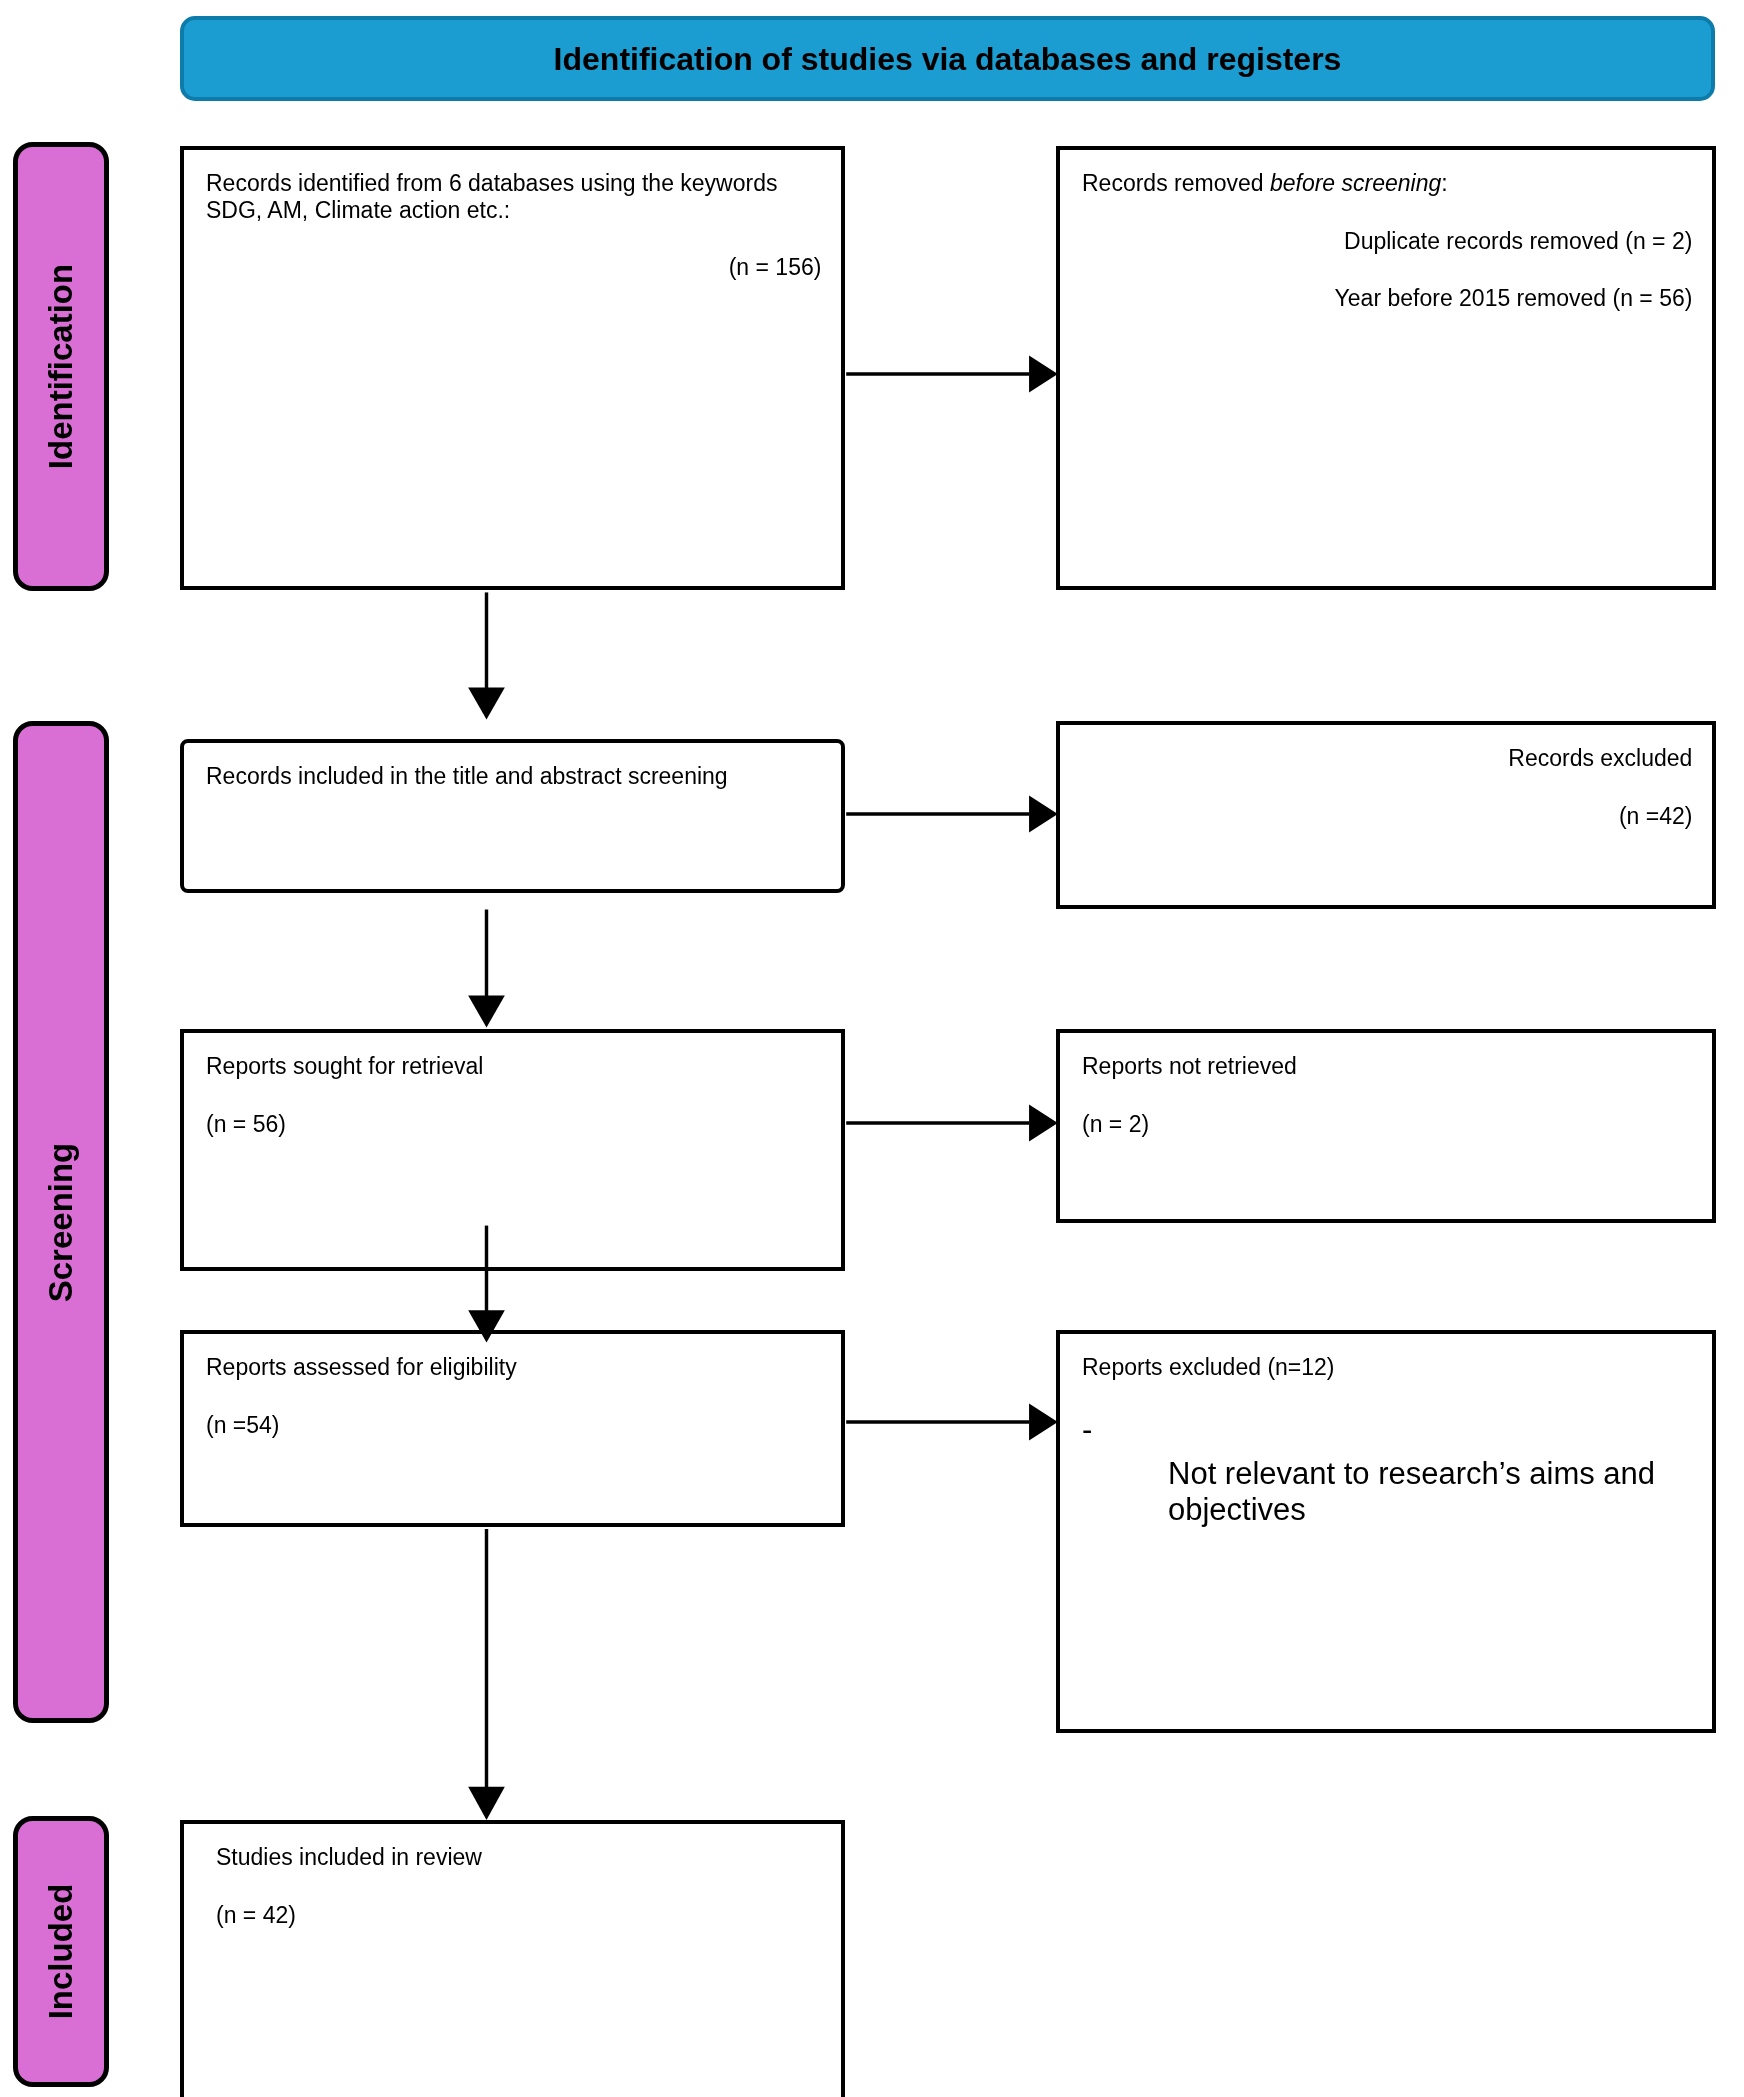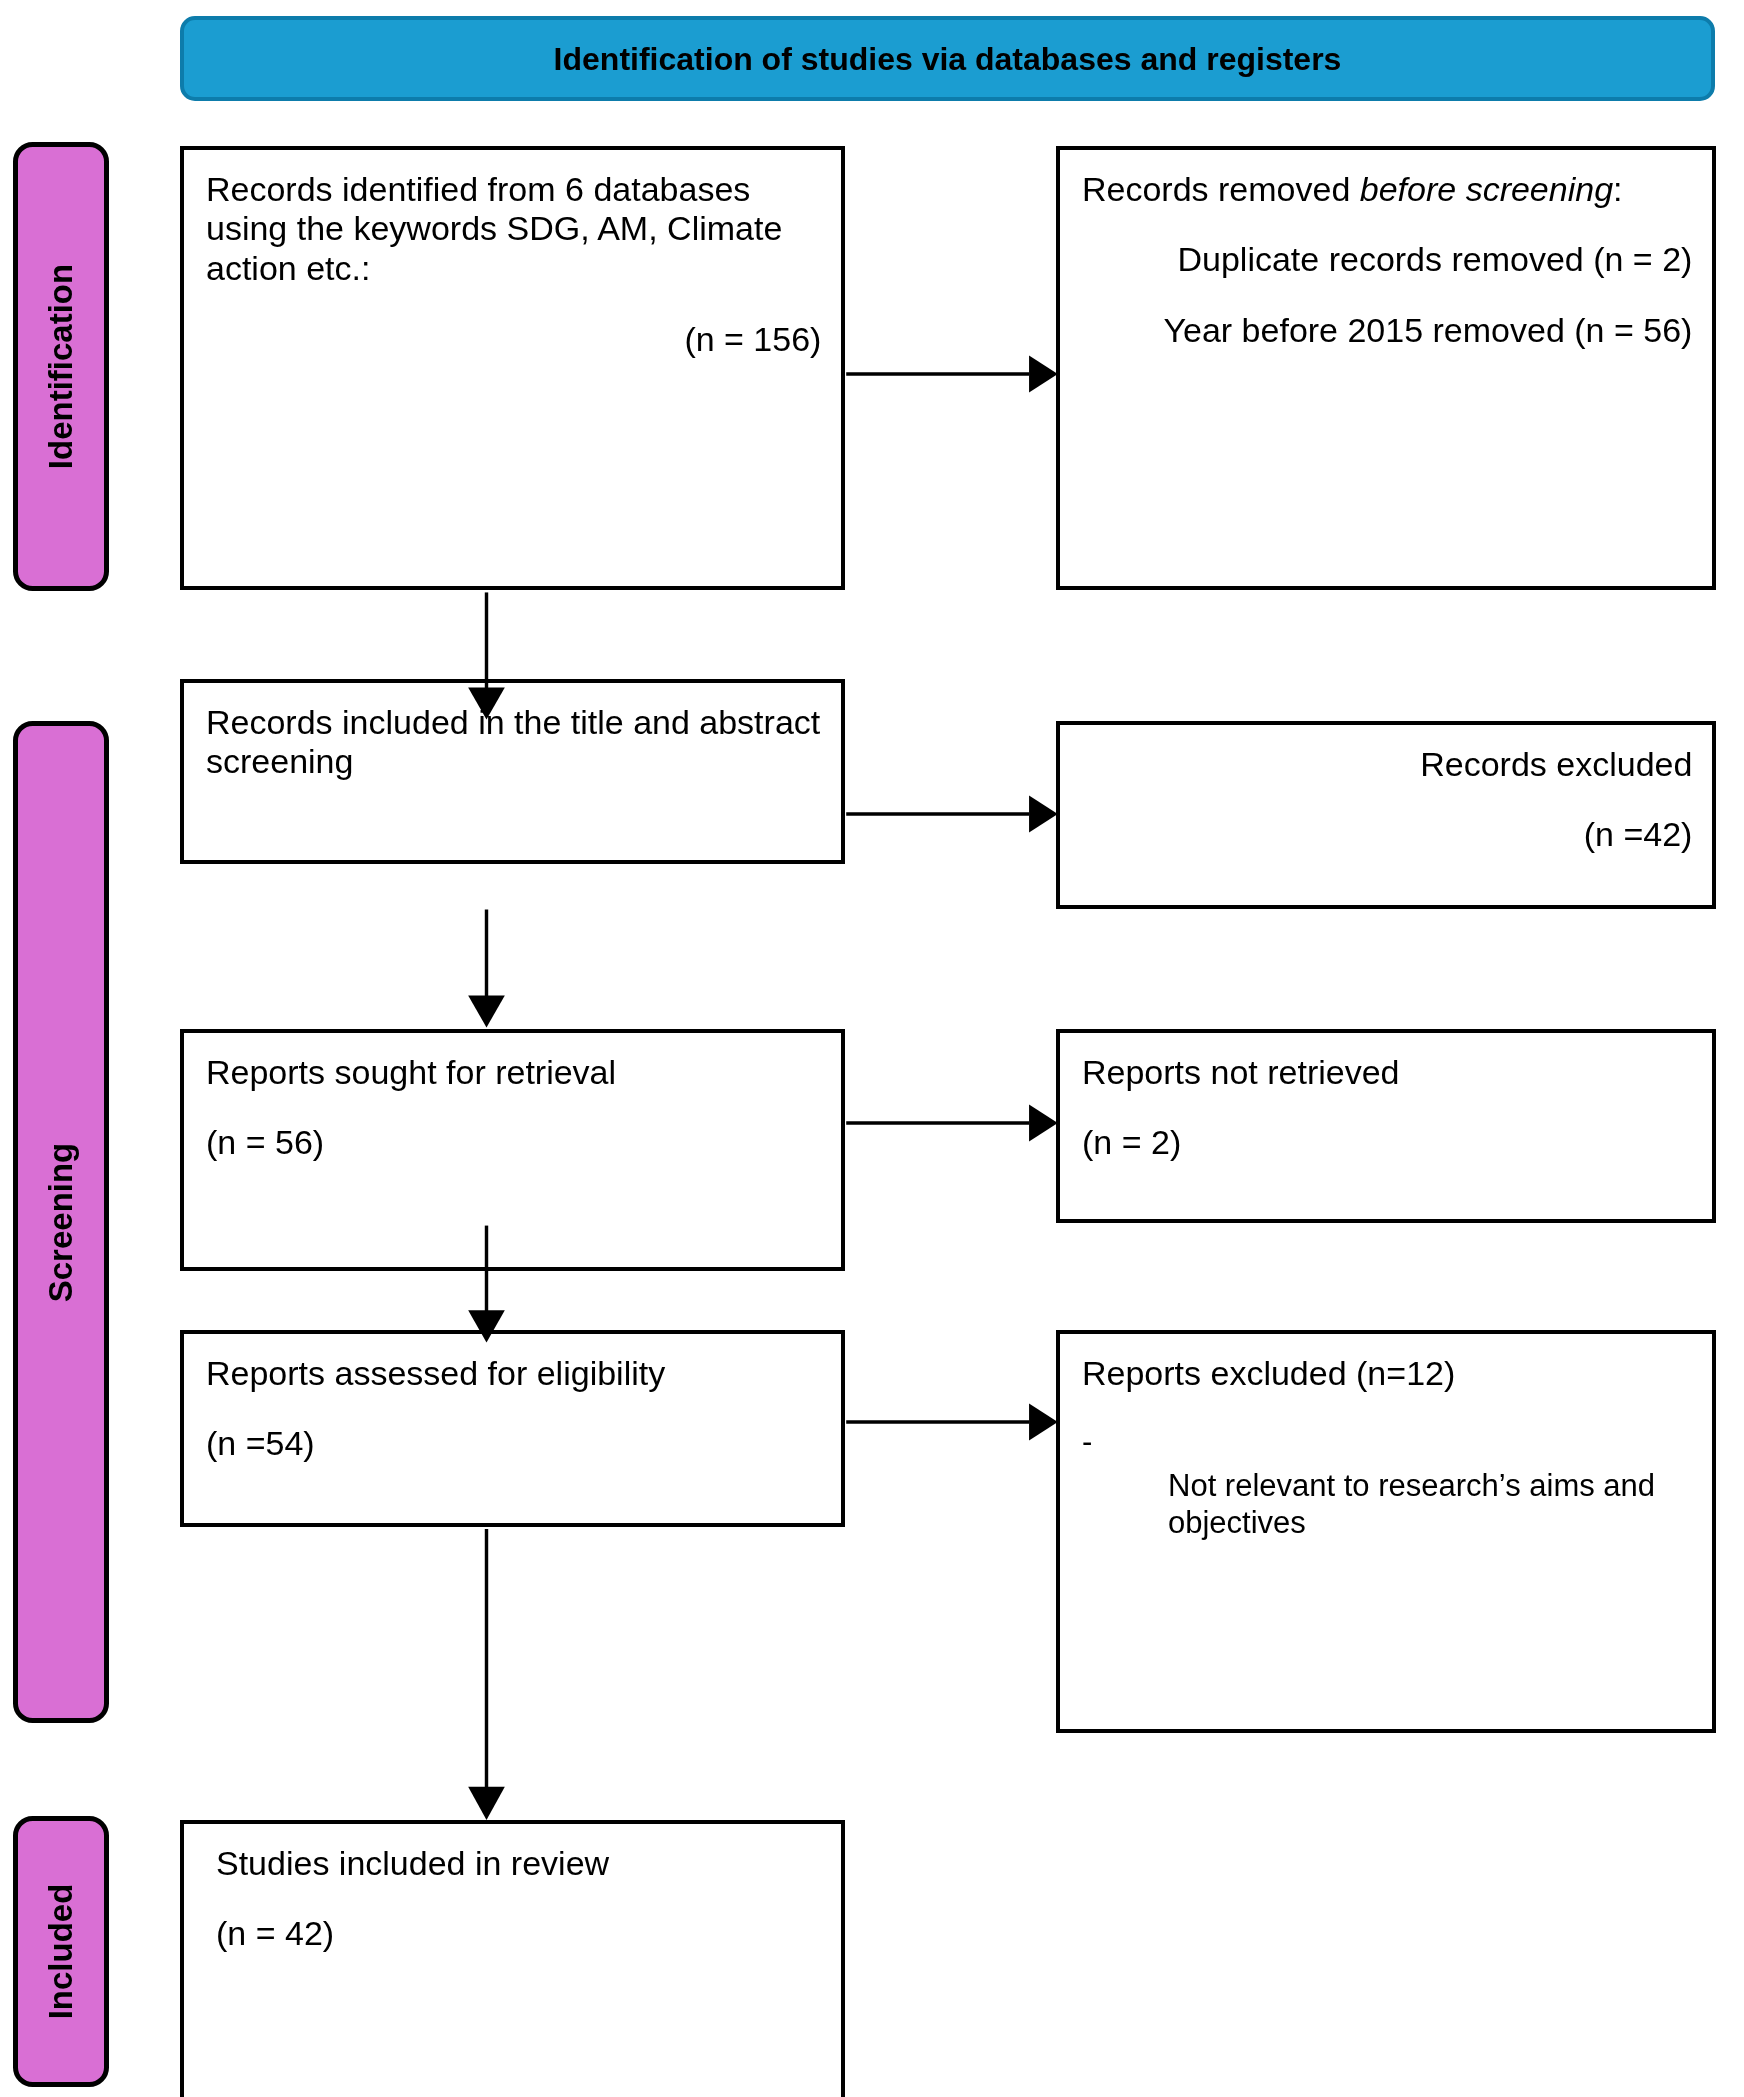--- a/index.html
+++ b/index.html
@@ -68,21 +68,21 @@
   
   .box {
     position: absolute;
     background: #ffffff;
     border: 4.6px solid #000000;
     box-sizing: border-box;
     padding: 19.6px 19.6px 11.5px 22px;
   }
   .box p {
     margin: 0 0 31px 0;
-    font-size: 34px;
+    font-size: 23px;
     line-height: 1.17;
     color: #000000;
   }
   .box p:last-child { margin-bottom: 0; }
   .box p.indent { margin-left: 69px; text-align: right; }
   .box em { font-style: italic; }
 
   .bullet-row {
     display: flex;
     align-items: flex-start;
@@ -94,21 +94,21 @@
   .bullet-dash {
     width: 86px;
     flex: 0 0 86px;
     font-size: 31px;
     line-height: 1.17;
   }
   .bullet-text { flex: 1 1 auto; margin-top: 44px; }
 
   #box-identified   { left: 180px;  top: 146px;  width: 665px; height: 444px; }
   #box-removed      { left: 1056px; top: 146px;  width: 660px; height: 444px; }
-  #box-screened     { left: 180px;  top: 679px; width: 665px; height: 185px; }
+  #box-screened     { left: 180px;  top: 739px; width: 665px; height: 154px; border-radius: 8px; }
   #box-rec-excluded { left: 1056px; top: 721px; width: 660px; height: 188px; text-align: right; }
   #box-sought       { left: 180px;  top: 1029px; width: 665px; height: 242px; }
   #box-notretrieved { left: 1056px; top: 1029px; width: 660px; height: 194px; }
   #box-assessed     { left: 180px;  top: 1330px; width: 665px; height: 197px; }
   #box-rep-excluded { left: 1056px; top: 1330px; width: 660px; height: 403px; }
   #box-included     { left: 180px;  top: 1820px; width: 665px; height: 330px; padding-left: 32px; }
 
   
   .arrow { position: absolute; }
   .arrow svg { display: block; overflow: visible; }

